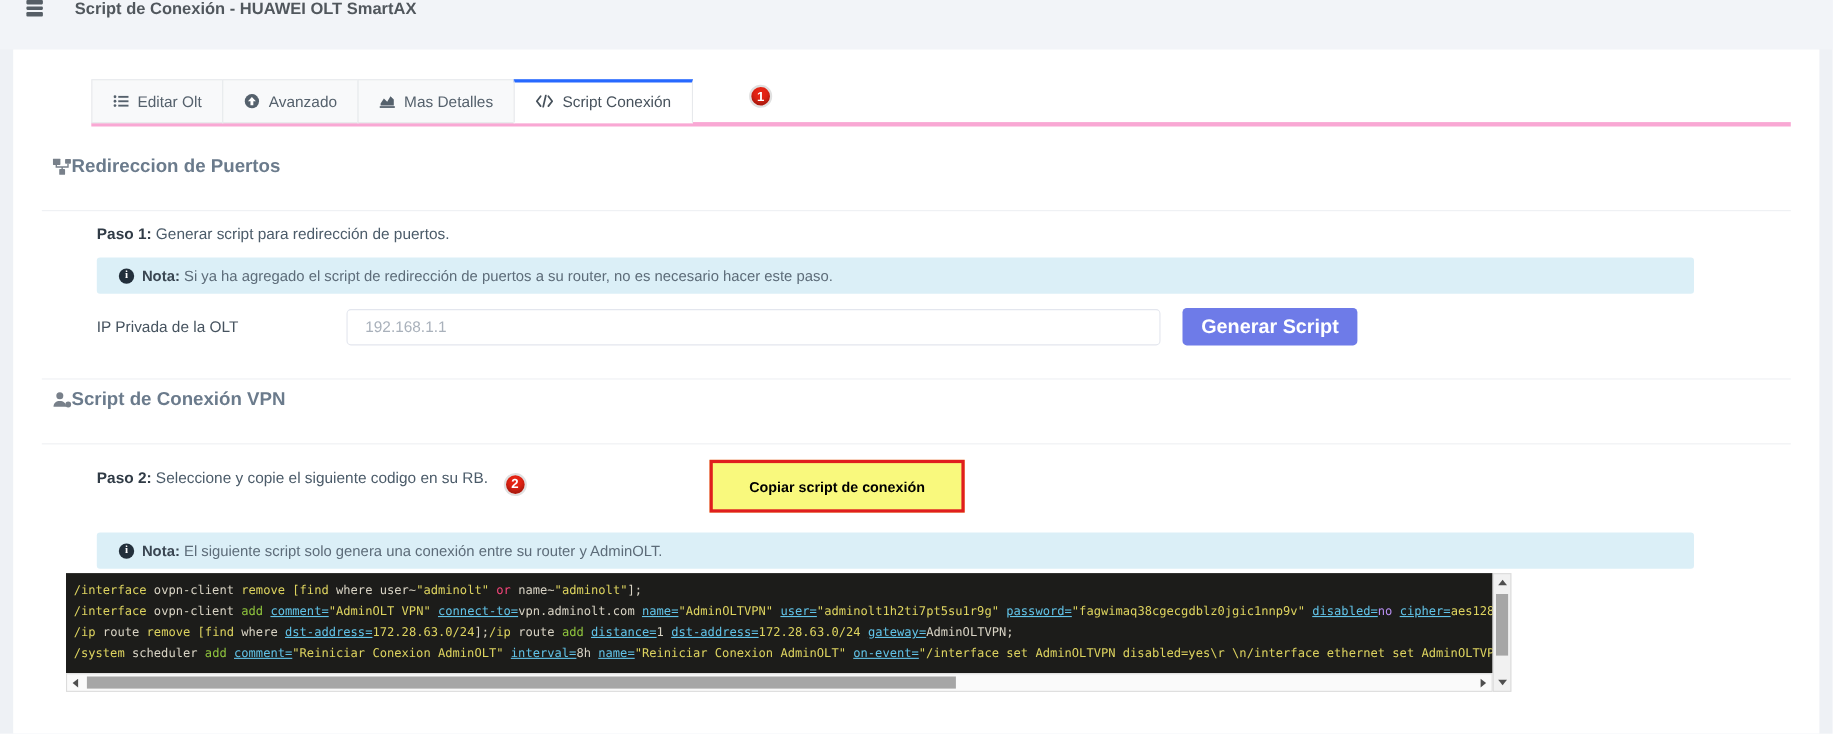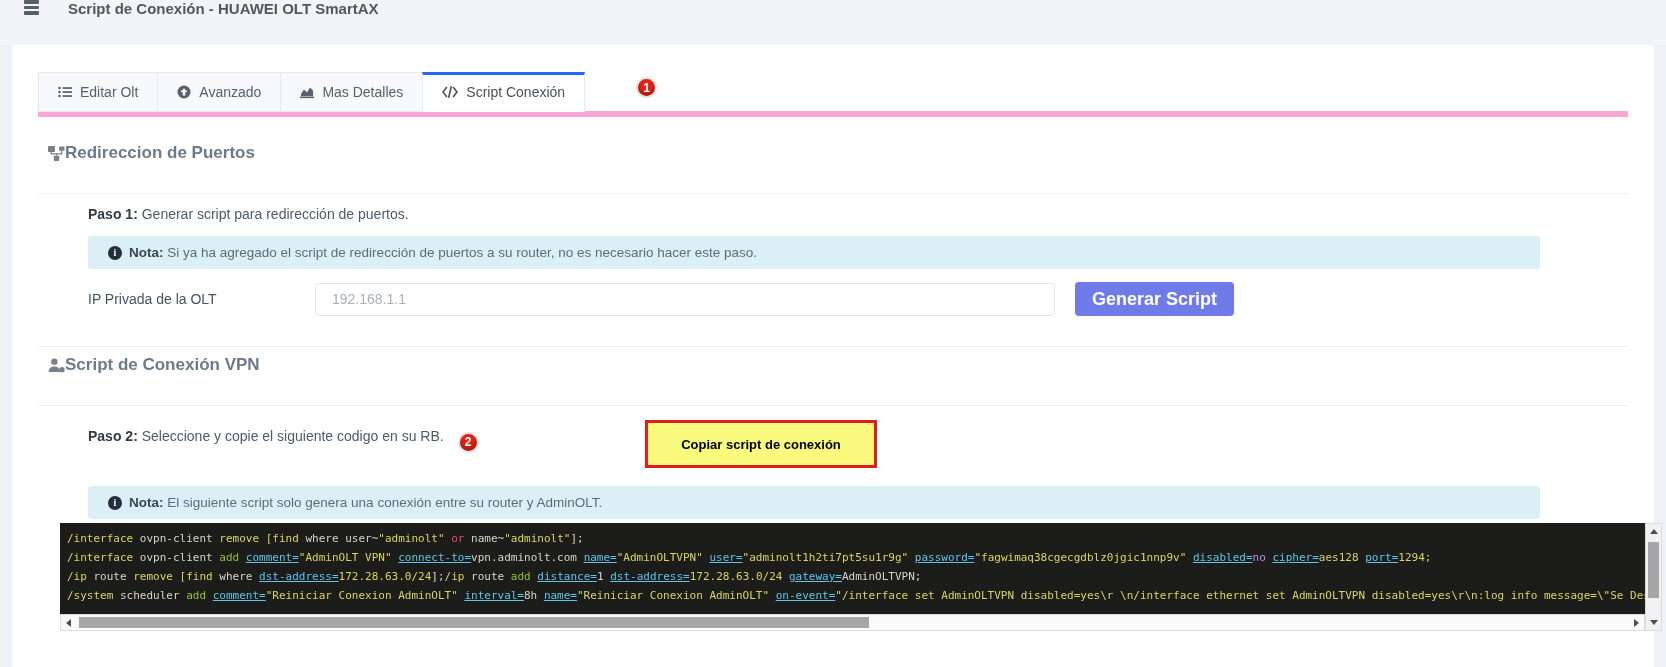--- a/index.html
+++ b/index.html
@@ -9,21 +9,21 @@
   
   .topbar { height:45px; background:#f2f4f8; display:flex; align-items:flex-start; padding:0 24px;gap:20px; }
   .topbar-title { font-size:15px; font-weight:700; color:#51575d; margin-left:9px; }
   .server-ic { display:inline-flex; flex-direction:column; gap:2px; }
   .server-ic i { width:15px; height:3.5px; background:#565e66; border-radius:1px; display:block; }
 
   
   .card { position:absolute; top:45px; left:12px; right:12px; bottom:0; background:#fff; padding:27px 26px 0 26px; }
 
   
-  .tabs { display:flex; align-items:center; border-bottom:6px solid #f9a8d4; }
+  .tabs { display:flex; align-items:center; border-bottom:4px solid #f9a8d4;margin-left:45px; }
   .tab { display:flex; align-items:center; gap:8px; padding:11px 19px; font-size:14px; color:#55616c;
          background:#f8f9fa; border:1px solid #e7e9ec; margin-bottom:-1px; margin-right:-1px; cursor:pointer; }
   .tab svg { flex:0 0 auto; }
   .tab.active { background:#fff; border-top:3px solid var(--tab-active-bar,#2769ff); border-bottom:1px solid #fff;
                 padding-top:9px; color:#47525c; }
   .badge-red { display:inline-flex; width:21px; height:21px; border-radius:50%; background:var(--badge-red,#e42313);
                color:#fff; font-size:12px; font-weight:700; align-items:center; justify-content:center;
                border:2px solid #e0e0e0; box-shadow:inset 0 -3px 4px rgba(0,0,0,.28); }
   .tab-badge { margin-left:52px; align-self:center; margin-bottom:8px; }
 
@@ -56,21 +56,21 @@
 
   .step2-row { position:relative; margin-top:16px; height:56px; }
   .step2-row .step { margin-top:0; padding-top:6px; }
   .badge-inline { margin-left:10px; vertical-align:-5px; }
   .copy-btn { position:absolute; left:557px; top:-2px; width:232px; height:48px; background:var(--copy-bg,#f9f97d);
               border:3px solid var(--copy-border,#e01e1e); font-weight:700; font-size:13px; color:#000;
               cursor:pointer; font-family:"Liberation Sans", sans-serif; }
   .alert2 { margin-top:8px; }
 
   
-  .code-region { position:relative; margin-left:22px; margin-top:4px; width:1602px; height:108px; }
+  .code-region { position:relative; margin-left:22px; margin-top:4px; width:1314px; height:108px; }
   .code-black { position:absolute; left:0; top:0; right:17px; bottom:17px; background:var(--code-bg,#1c1c1a);
                 overflow:hidden; padding:6px 0 0 7px; cursor:text; }
   .code-line { font-family:"DejaVu Sans Mono","Liberation Mono",monospace; font-size:11px; line-height:19px;
                white-space:pre; color:#d8d3c4; }
   .c-w { color:#d8d3c4; }
   .c-y { color:#ddd35f; }
   .c-g { color:#8fc43d;text-align:center; }
   .c-c { color:#61c3e8; text-decoration:underline; }
   .c-p { color:#f5457a; }
   .c-m { color:#b78ef0; }

